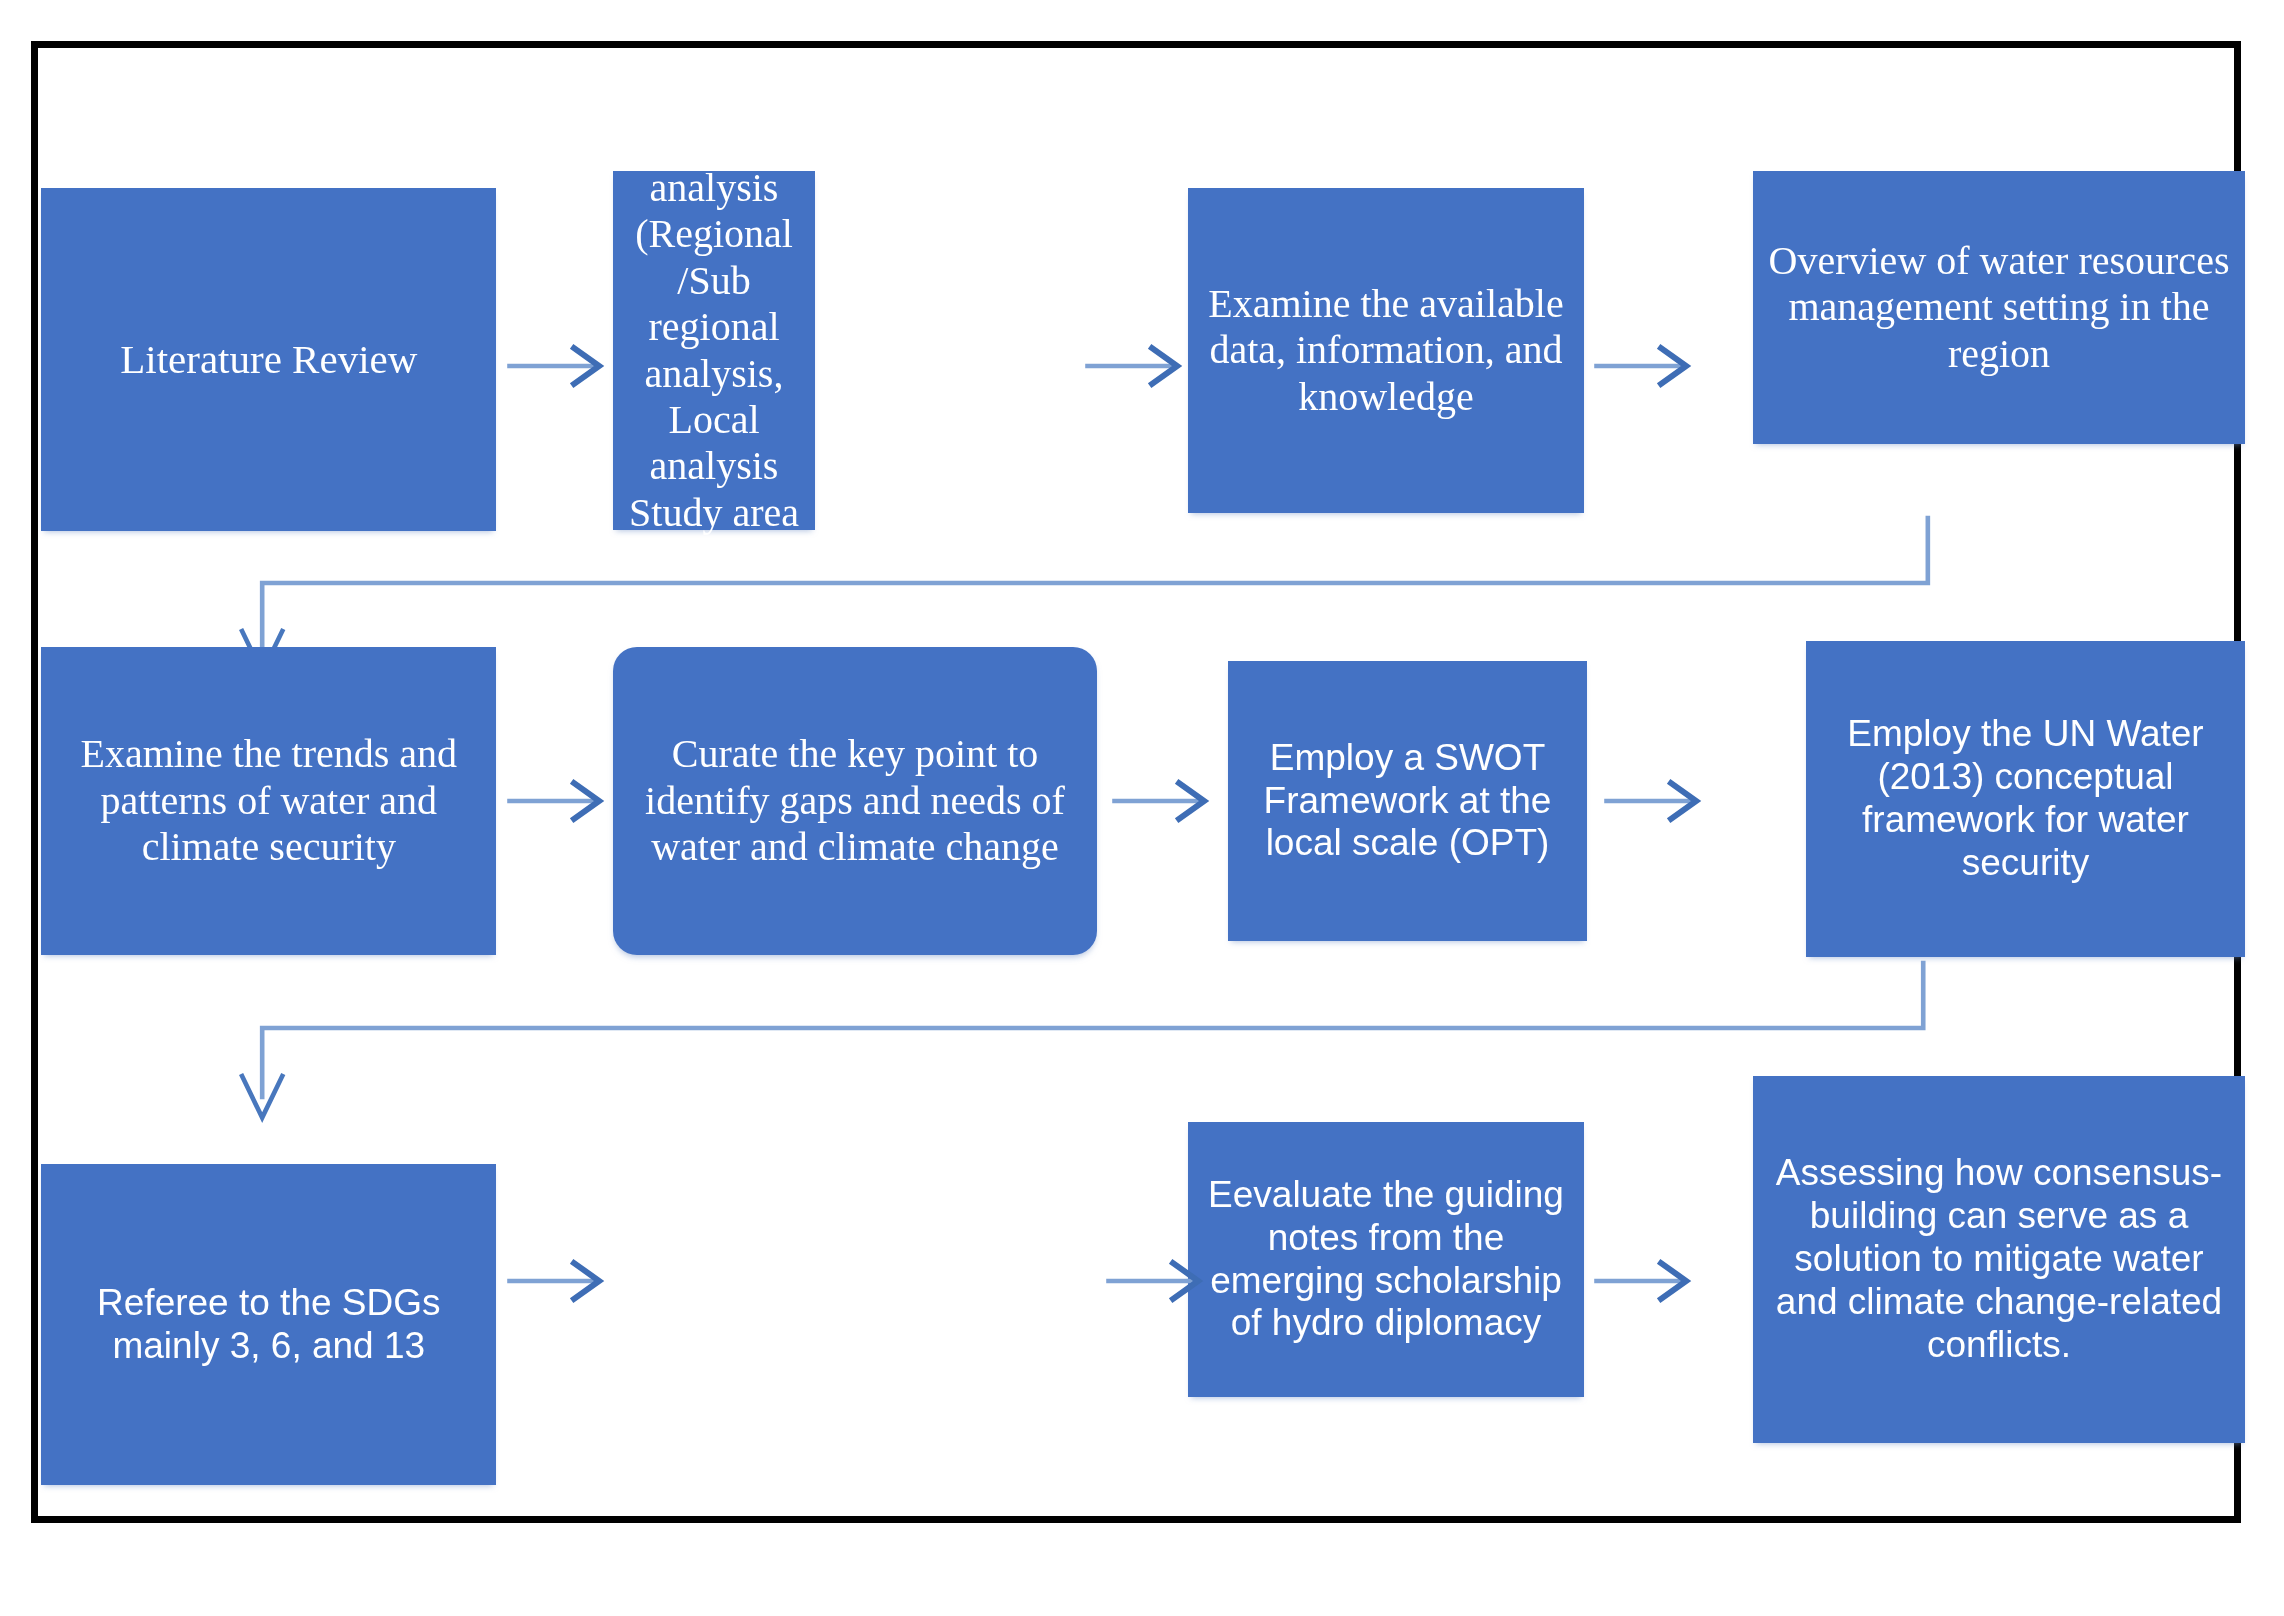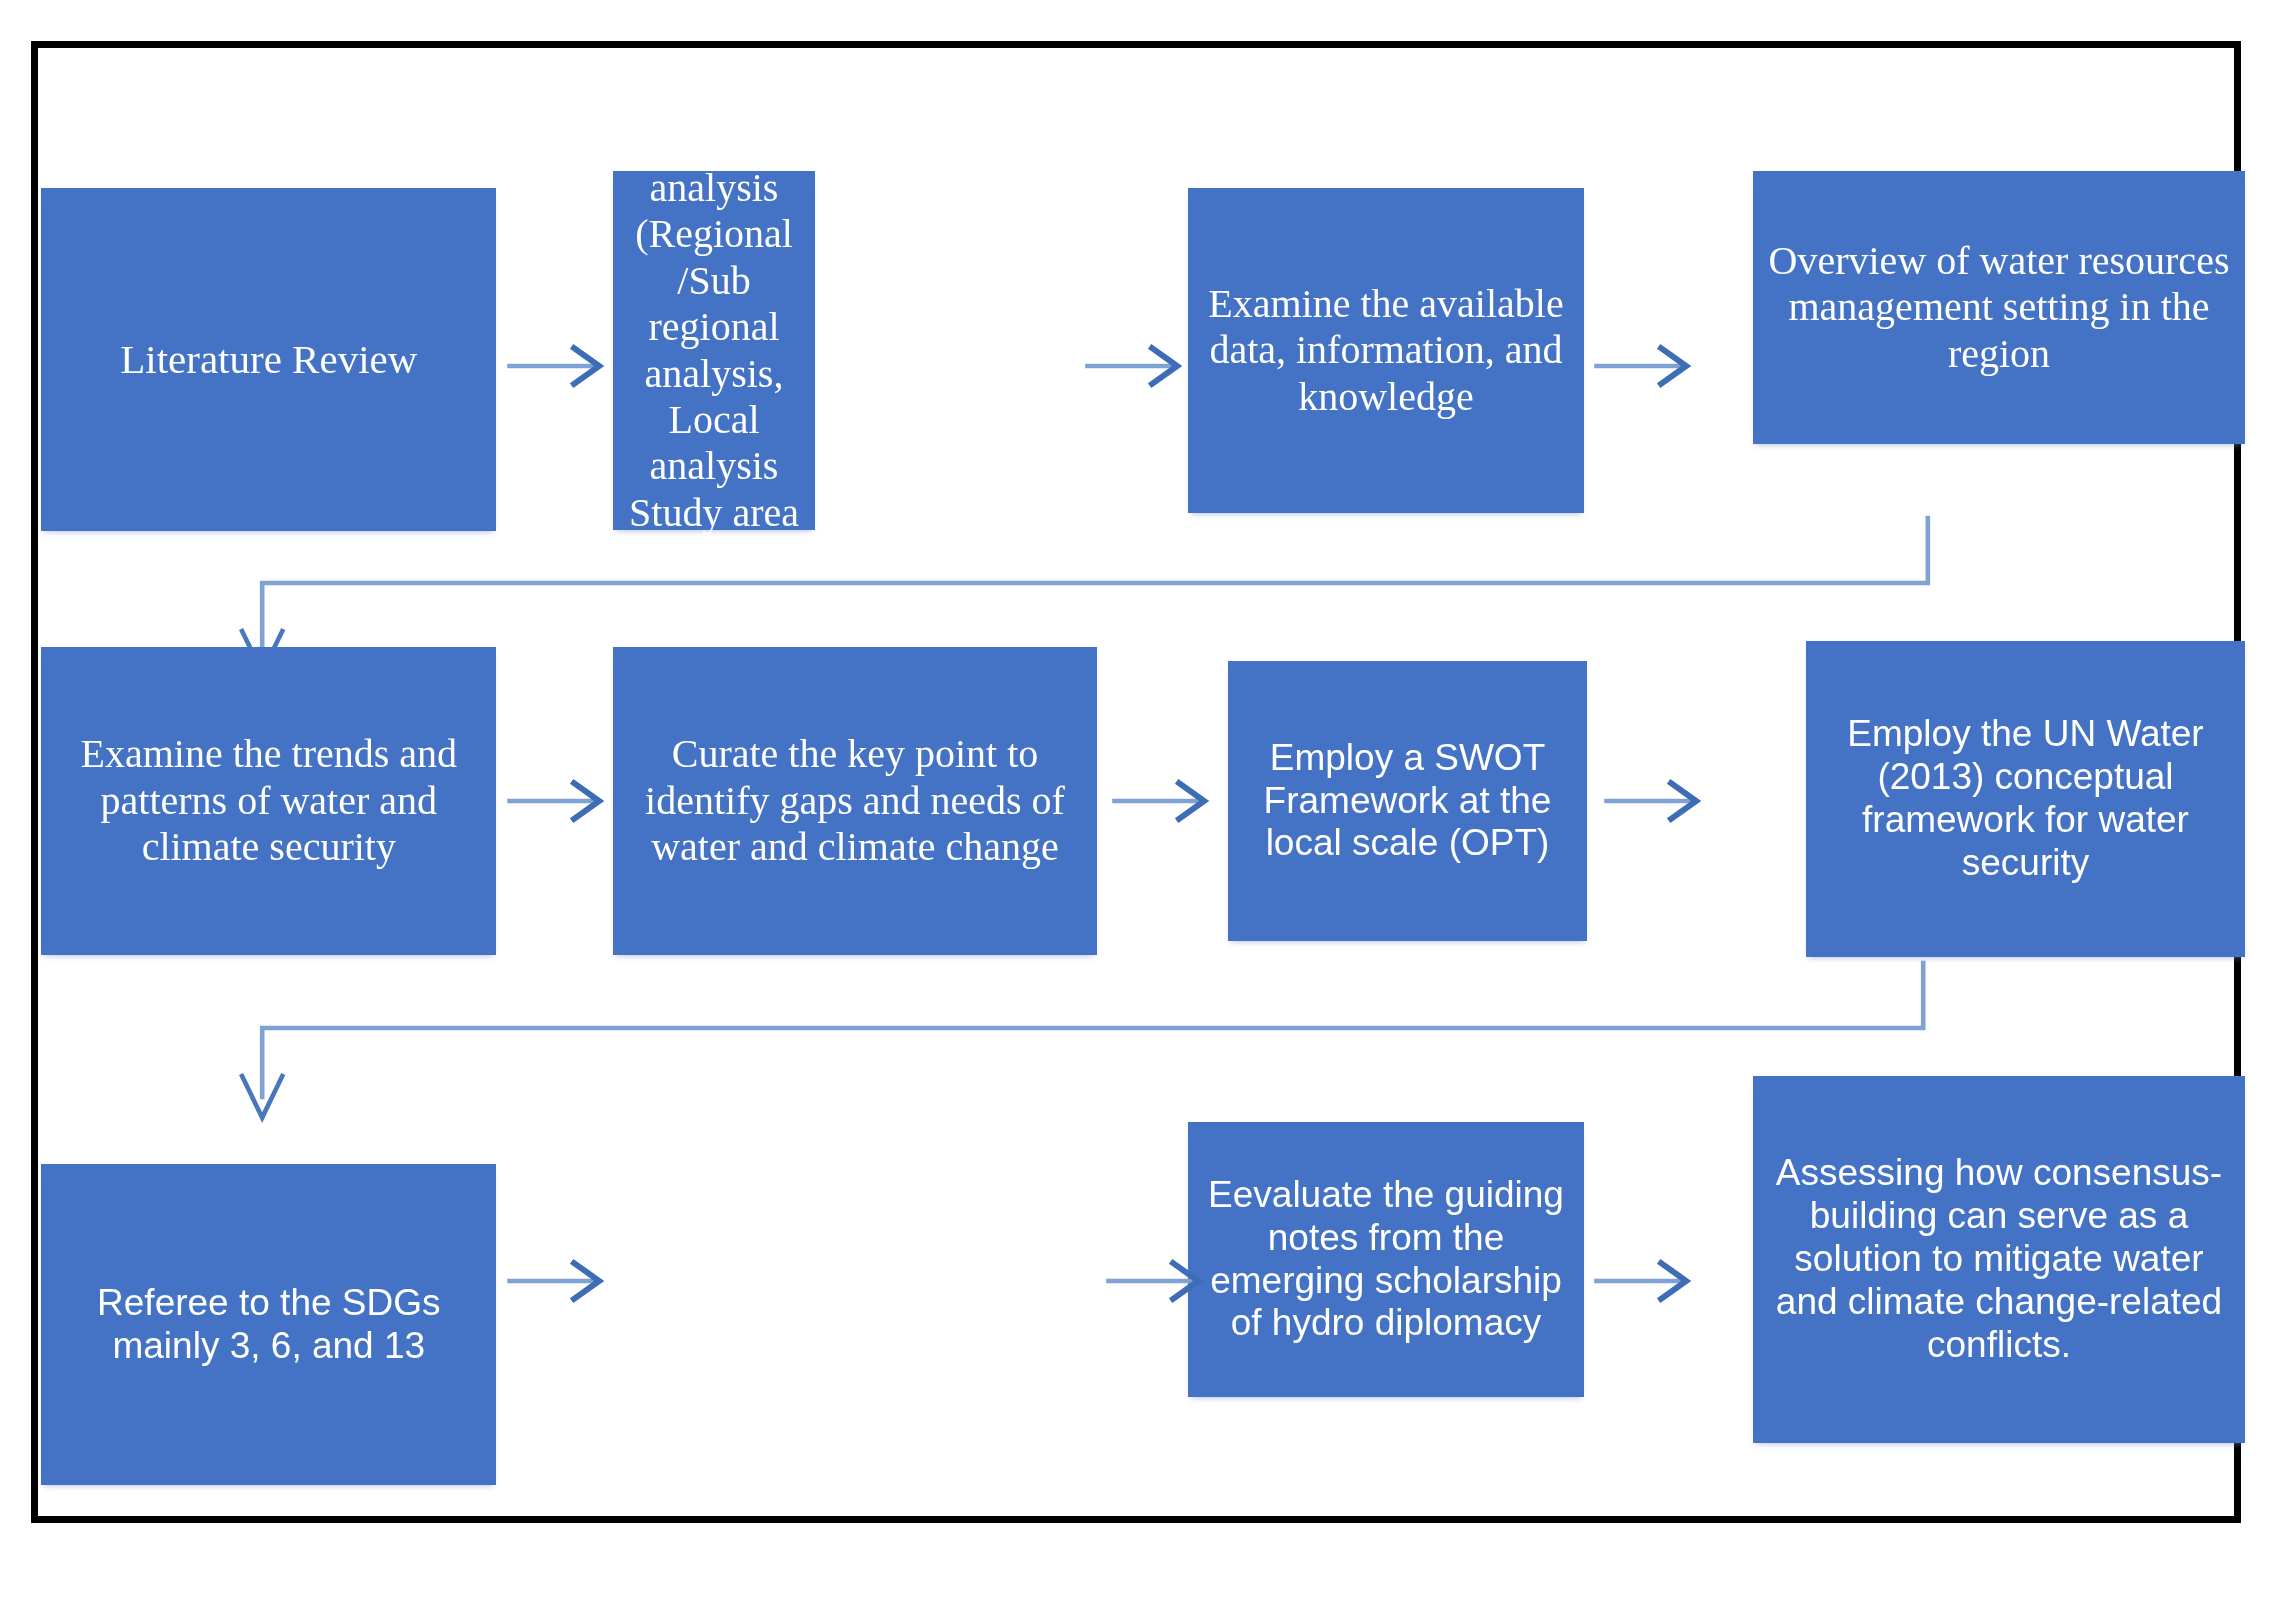--- a/index.html
+++ b/index.html
@@ -63,21 +63,21 @@
       <svg width="1694" height="198" viewBox="0 0 2570 300">
         <polyline points="2547,10 2547,112 20,112 20,220" fill="none" stroke="#7FA2D4" stroke-width="7"></polyline>
         <polyline points="-12,182 20,248 52,182" fill="none" stroke="#4877BD" stroke-width="7"></polyline>
       </svg>
     </div>
 
     <div class="node serif" style="left:3.3px;top:599px;width:455px;height:308px;font-size:40px;">
       <span>Examine the trends and patterns of water and climate security</span>
     </div>
 
-    <div class="node serif" style="left:575px;top:599px;width:484px;height:308px;font-size:40px;">
+    <div class="node serif" style="left:575px;top:599px;width:484px;height:308px;font-size:40px;border-radius:24px;">
       <span>Curate  the key point to identify gaps and needs of water and climate change</span>
     </div>
 
     <div class="node sans" style="left:1190px;top:613px;width:359px;height:280px;font-size:37px;">
       <span>Employ a SWOT Framework at the local scale (OPT)</span>
     </div>
 
     <div class="node sans" style="left:1768px;top:593px;width:439px;height:316px;font-size:37px;">
       <span>Employ the UN Water (2013) conceptual framework for water security</span>
     </div>

